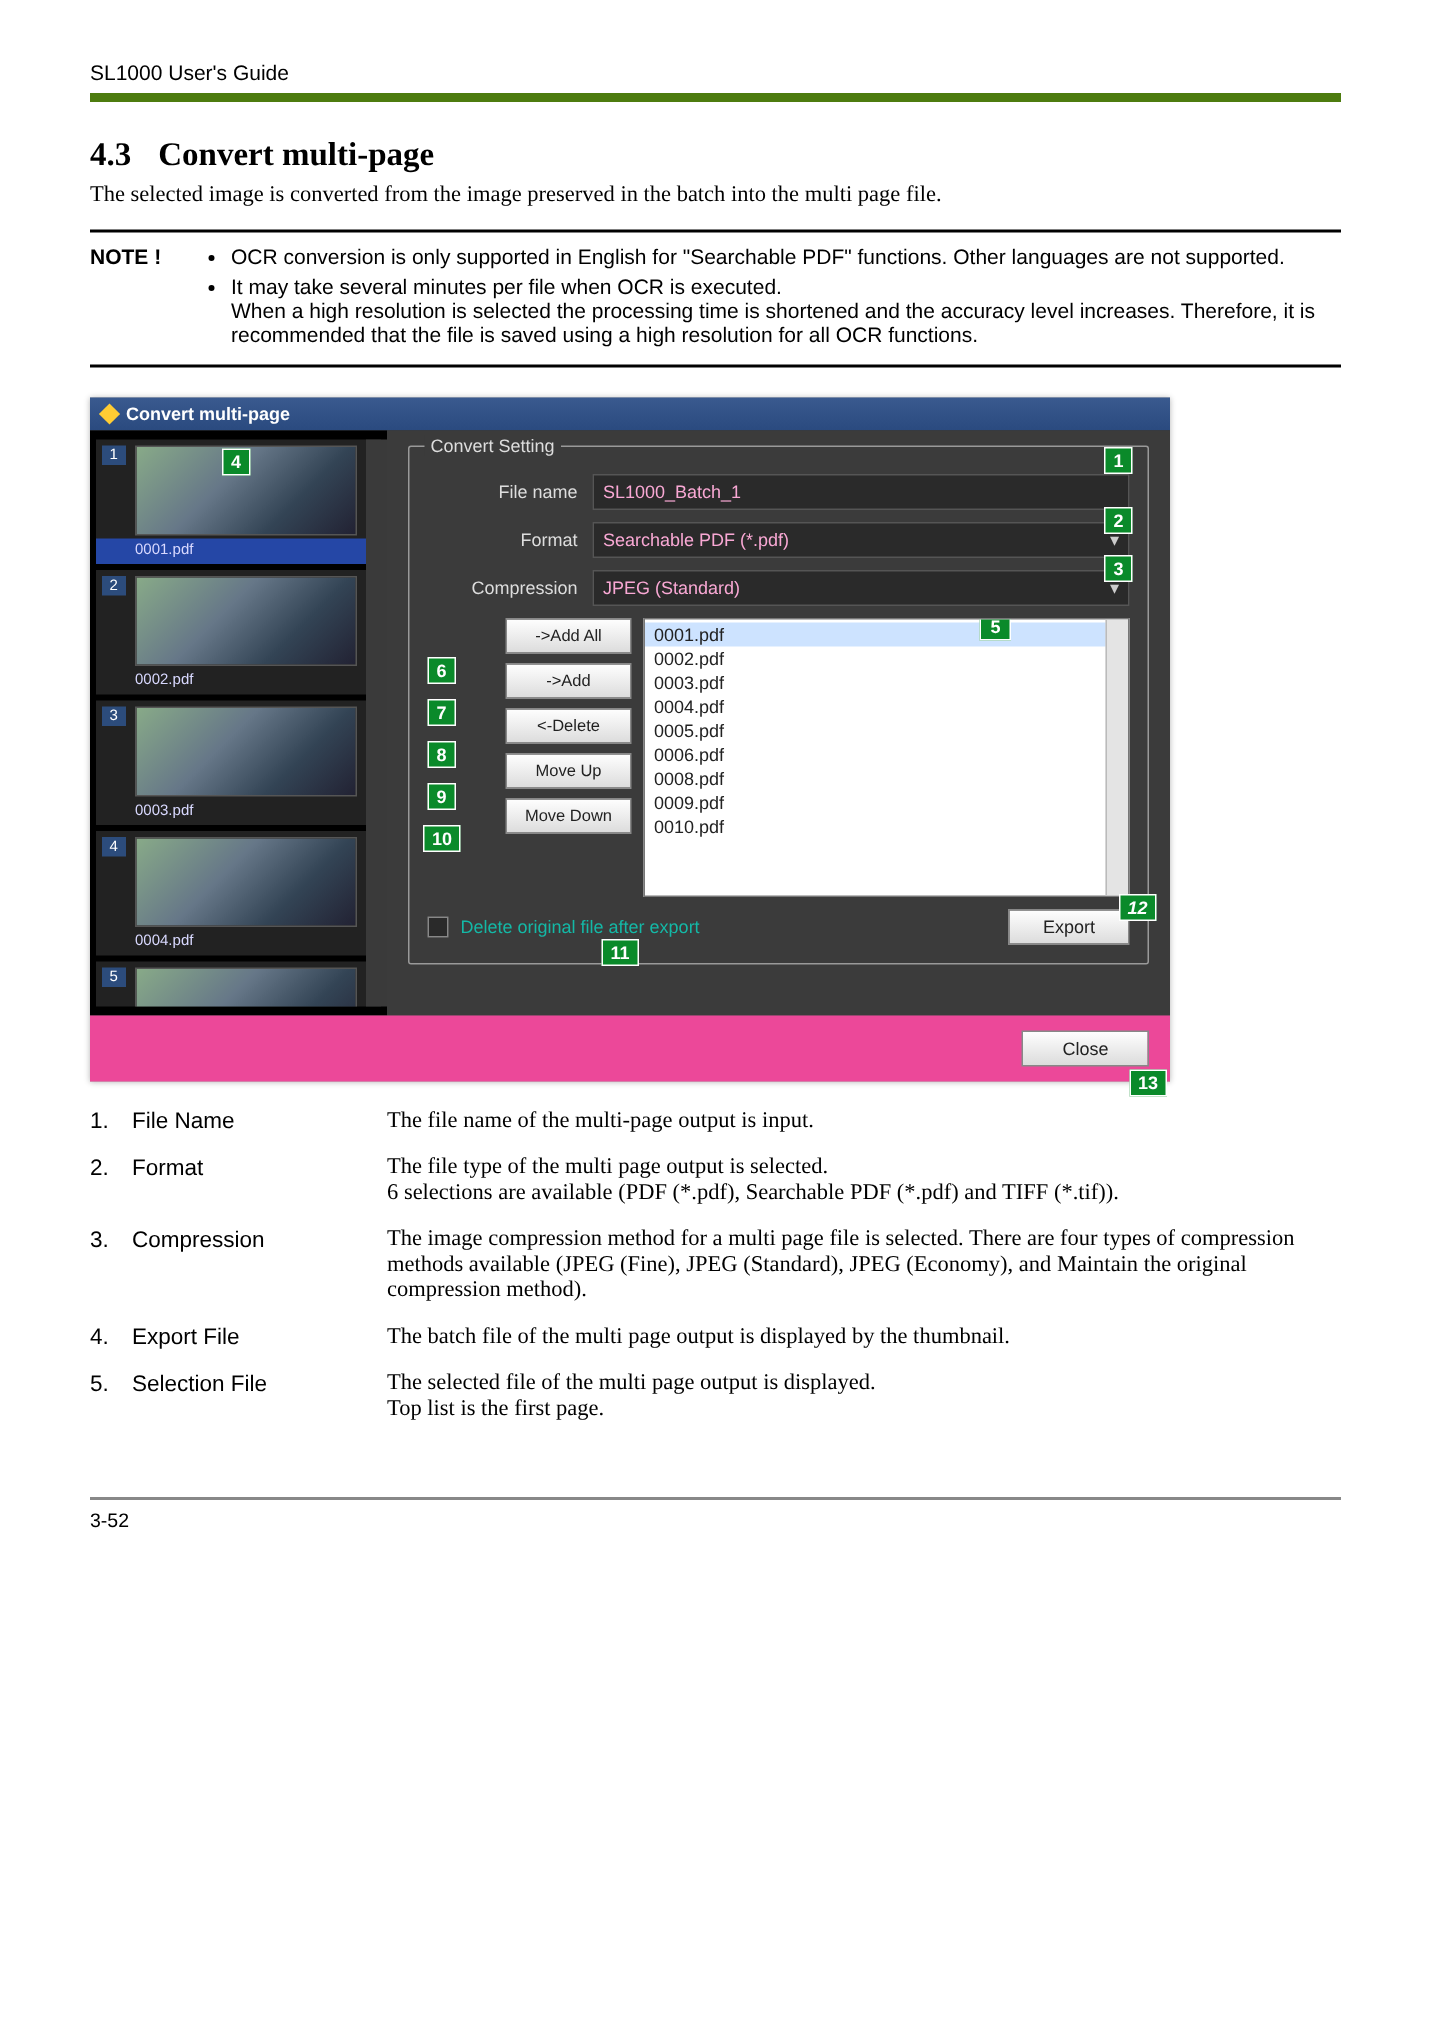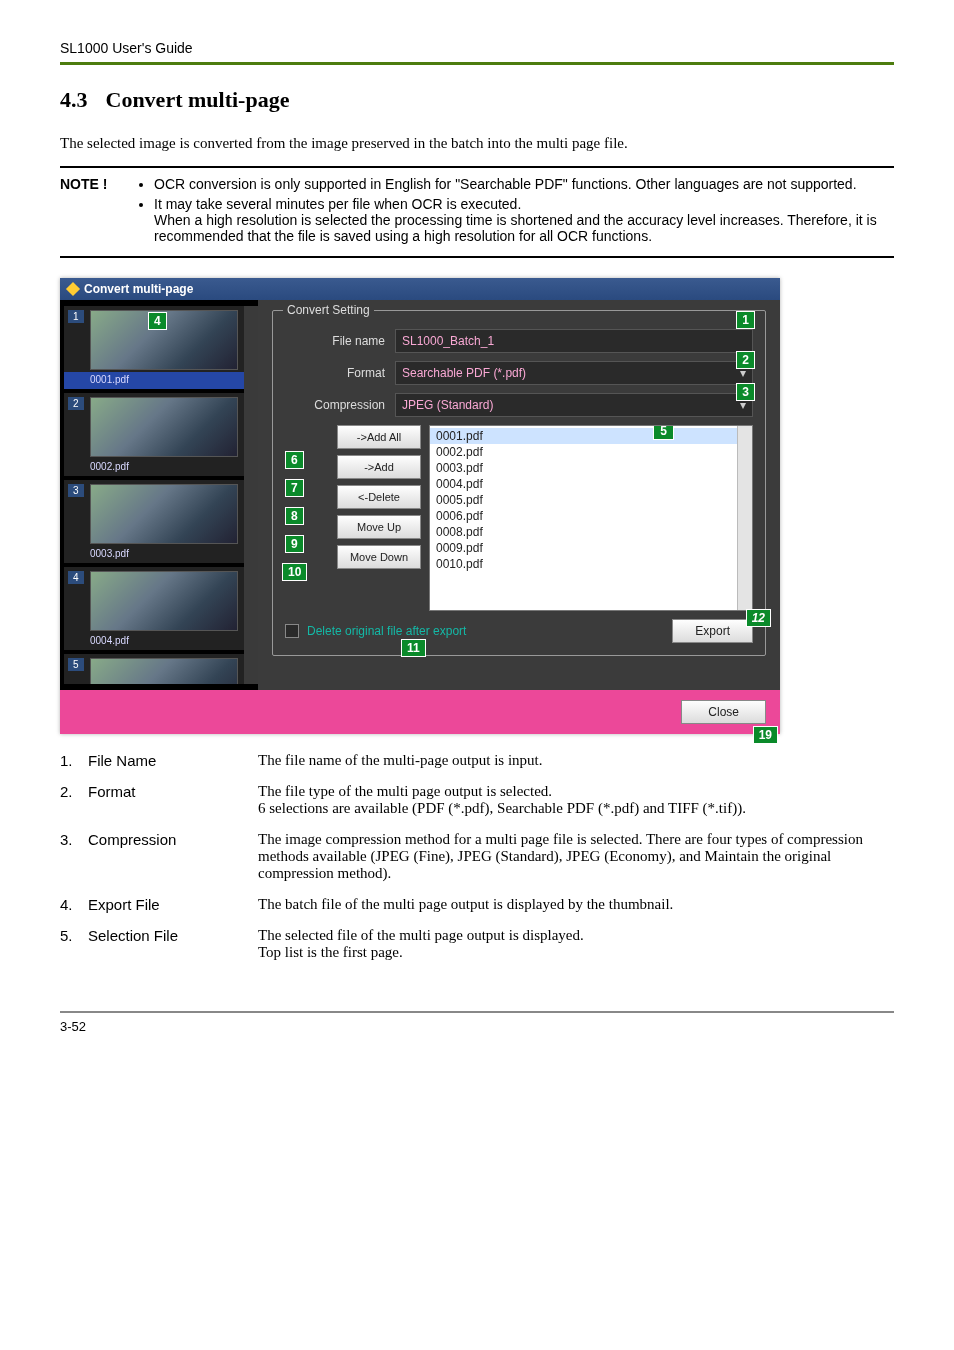--- a/index.html
+++ b/index.html
@@ -7,29 +7,29 @@
     padding: 40px 60px;
     font-family: "Times New Roman", Times, serif;
     background: #fff;
     color: #000;
     width: 954px;
     box-sizing: border-box;
   }
   .running-head {
     font-family: Arial, Helvetica, sans-serif;
     font-size: 14px;
-    border-bottom: 3px solid #4d7c0f;
+    border-bottom: 6px solid #4d7c0f;
     padding-bottom: 6px;
     margin-bottom: 22px;
   }
   h2.section-title {
     font-family: "Times New Roman", serif;
     font-weight: bold;
     font-size: 22px;
-    margin: 0 0 22px 0;
+    margin: 0 0 6px 0;
   }
   .section-num { display:inline-block; width:40px; }
   p.intro {
     margin: 0 0 14px 0;
     font-size: 15px;
   }
   .note-block {
     border-top: 2px solid #000;
     border-bottom: 2px solid #000;
     padding: 8px 0;
@@ -285,21 +285,21 @@
           <div class="txt">Delete original file after export</div>
           <div class="export-btn">Export</div>
           <div class="callout" style="left:116px; top:20px;">11</div>
           <div class="callout" style="right:-18px; top:-10px;font-style:italic;">12</div>
         </div>
       </div>
     </div>
   </div>
   <div class="bottom-bar">
     <div class="close-btn">Close</div>
-    <div class="callout" style="right:2px; bottom:-10px;">19</div>
+    <div class="callout" style="right:2px; bottom:-10px;">13</div>
   </div>
 </div>
 
 <div class="defs">
   <div class="def-row">
     <div class="def-num">1.</div>
     <div class="def-term">File Name</div>
     <div class="def-desc">The file name of the multi-page output is input.</div>
   </div>
   <div class="def-row">

